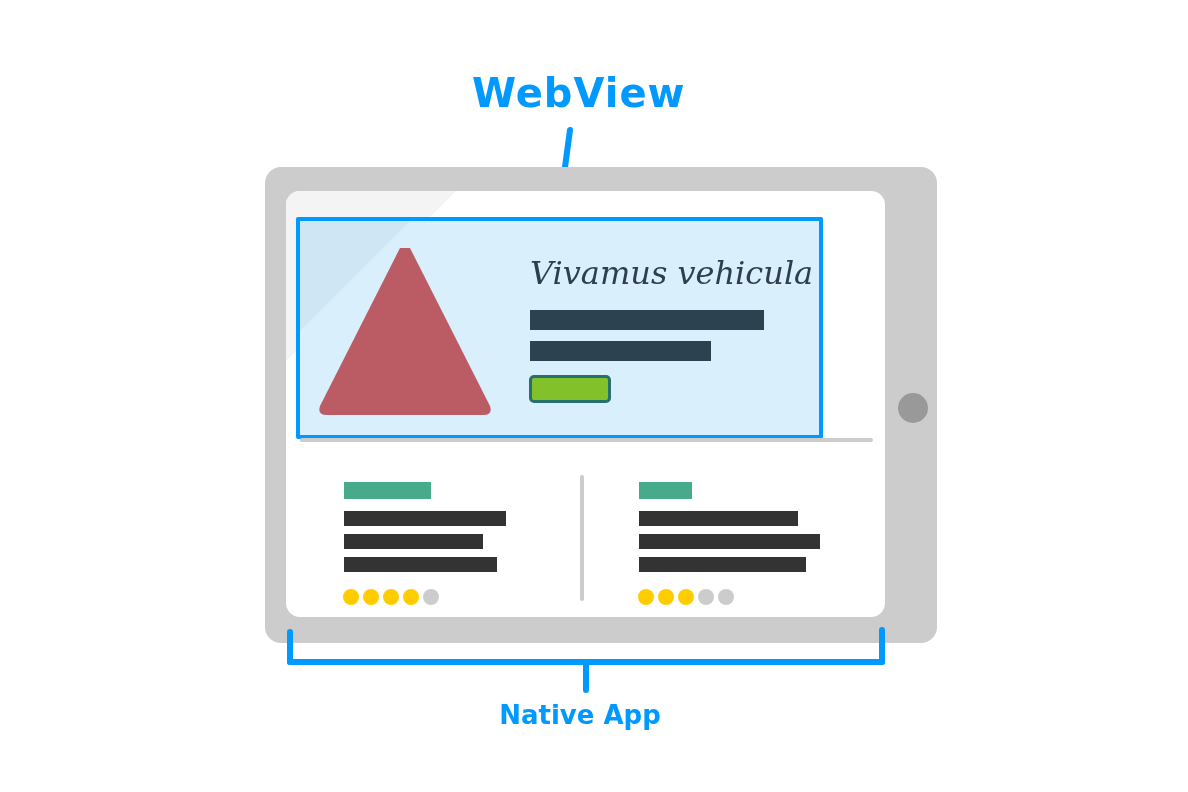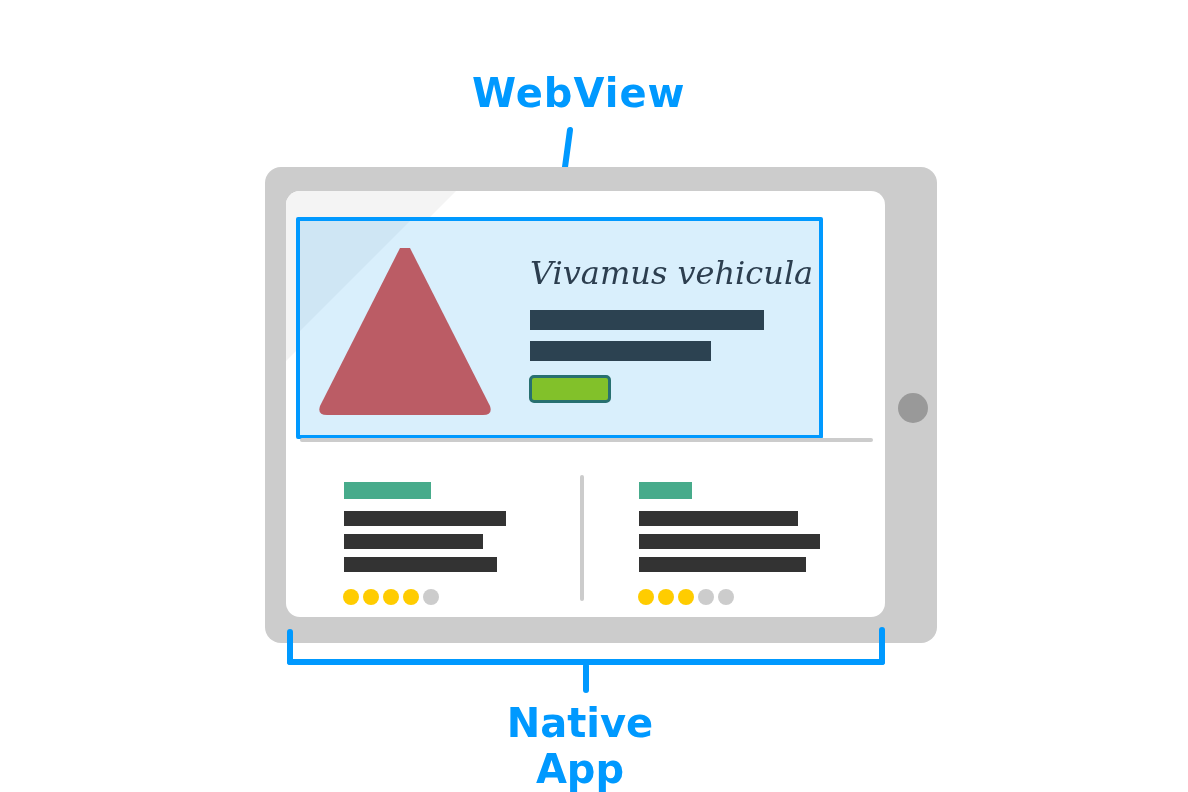--- a/index.html
+++ b/index.html
@@ -1,20 +1,20 @@
 <!DOCTYPE html>
 <html><head>
 <meta charset="utf-8">
 <style>
   html,body{margin:0;padding:0;background:#ffffff;}
   body{width:1188px;height:792px;position:relative;overflow:hidden;font-family:"DejaVu Sans",sans-serif;}
   .abs{position:absolute;}
   .label{color:#0099ff;font-weight:bold;font-family:"DejaVu Sans",sans-serif;text-align:center;}
   #lbl-webview{left:472px;top:70px;width:200px;font-size:40px;letter-spacing:1px;}
-  #lbl-native{left:480px;top:700px;width:200px;font-size:40px;}
+  #lbl-native{left:480px;top:700px;width:200px;font-size:26px;}
   .tablet{left:265px;top:167px;width:672px;height:476px;background:#cccccc;border-radius:16px;}
   .screen{left:286px;top:191px;width:599px;height:426px;background:#ffffff;border-radius:14px;overflow:hidden;}
   .glare{left:0;top:0;width:600px;height:430px;}
   .home{left:898px;top:393px;width:30px;height:30px;border-radius:50%;background:#999999;}
   .webview{left:296px;top:217px;width:519px;height:214px;background:#d9effc;border:4px solid #0099ff;border-radius:2px;}
   .divider{left:300px;top:438px;width:573px;height:4px;background:#cccccc;border-radius:2px;}
   .vdiv{left:580px;top:475px;width:4px;height:126px;background:#cccccc;border-radius:2px;}
   .title-script{left:530px;top:254px;font-family:"DejaVu Serif",serif;font-style:italic;font-size:32px;color:#2c3e4f;white-space:nowrap;}
   .bar-dark{background:#2c4251;height:20px;}
   .bar-gray{background:#333333;height:15px;}

